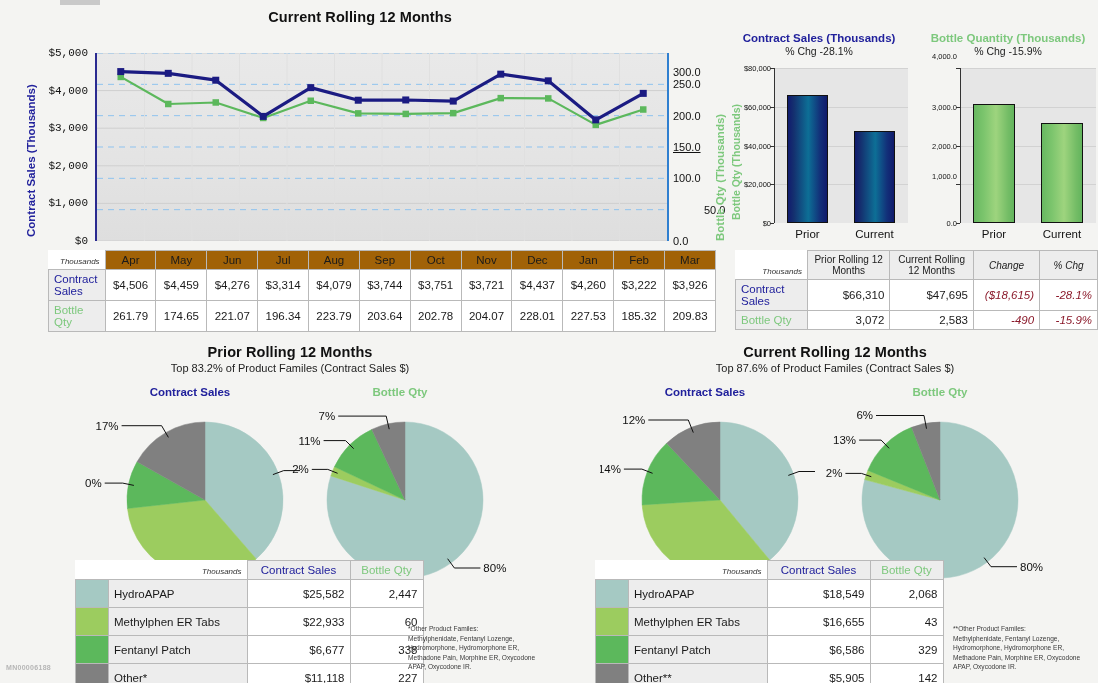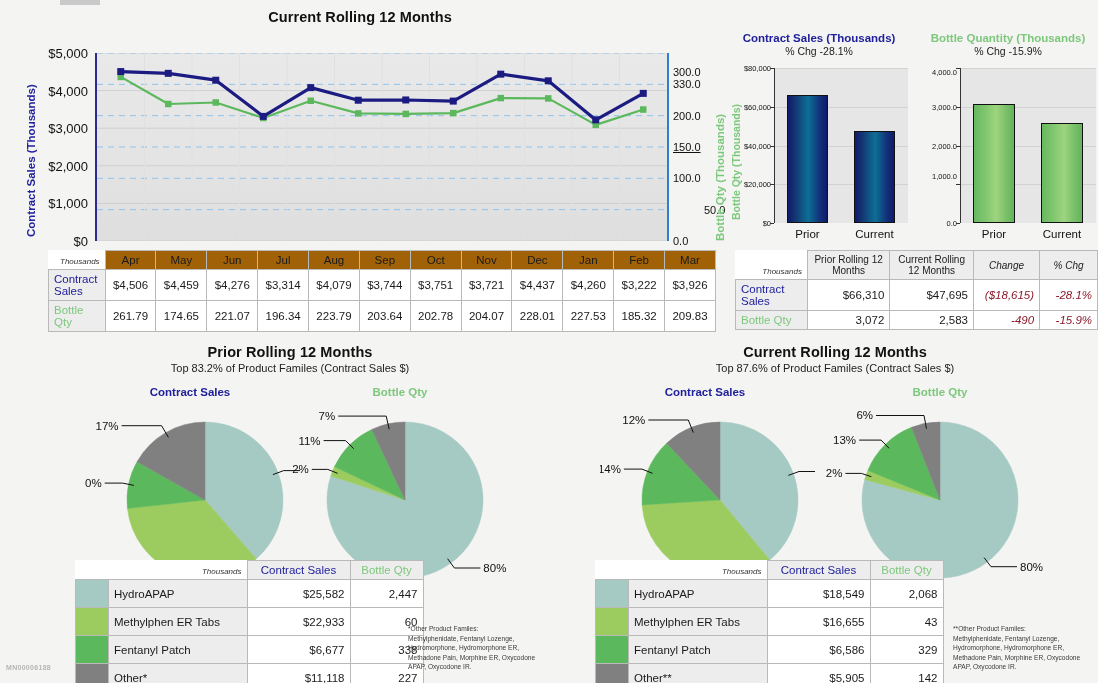--- a/index.html
+++ b/index.html
@@ -28,22 +28,22 @@
     background:linear-gradient(to bottom,#e9e9e9 0%,#e4e4e4 55%,#dedede 100%);
     border-left:2px solid #2a2a90;border-right:2px solid #2f7fd0;}
   .yAxisL{position:absolute;left:11px;top:49px;height:188px;width:18px;}
   .yAxisL span{display:block;transform:rotate(-90deg);transform-origin:left top;
     white-space:nowrap;position:absolute;left:14px;top:184px;
     font-size:11.5px;font-weight:bold;color:#21219c;}
   .yAxisR{position:absolute;left:700px;top:49px;height:188px;width:18px;}
   .yAxisR span{display:block;transform:rotate(-90deg);transform-origin:left top;
     white-space:nowrap;position:absolute;left:14px;top:188px;
     font-size:11.5px;font-weight:bold;color:#7dc87d;}
-  .tickL{position:absolute;right:0;font-size:13px;color:#111;text-align:left;
-    transform:translateY(-50%);white-space:nowrap;font-weight:normal;}
+  .tickL{position:absolute;right:0;font-size:11px;color:#111;text-align:left;
+    transform:translateY(-50%);white-space:nowrap;font-weight:normal;font-family:Liberation Mono, monospace;}
   .tickR{position:absolute;left:0;font-size:11px;color:#111;text-align:left;
     transform:translateY(-50%);white-space:nowrap;}
   .ticksLwrap{position:absolute;left:28px;top:49px;width:60px;height:188px;}
   .ticksRwrap{position:absolute;left:673px;top:49px;width:48px;height:188px;}
 
   
   #monthTable{left:48px;top:250px;width:668px;}
   table.grid{border-collapse:collapse;font-size:11.5px;background:#fff;}
   table.grid td,table.grid th{border:1px solid #b9b9b9;padding:3px 5px;font-weight:normal;}
   .hdrCell{background:#a16207;text-align:center;font-size:11.5px;color:#1a1a1a;}
@@ -175,21 +175,21 @@
           </g>
       </svg>
     </div>
 
     <div class="ticksRwrap" id="ticksR">
         <div class="tickR" style="top: 188px;">0.0</div>
         <div class="tickR" style="top: 156.667px; padding-left: 31px;">50.0</div>
         <div class="tickR" style="top: 125.333px;">100.0</div>
         <div class="tickR" style="top: 94px; text-decoration: underline;">150.0</div>
         <div class="tickR" style="top: 62.6667px;">200.0</div>
-        <div class="tickR" style="top: 31.3333px;">330.0</div>
+        <div class="tickR" style="top: 31.3333px;">250.0</div>
         <div class="tickR" style="top: 0px; margin-top: 19px;">300.0</div>
       </div>
     <div class="yAxisR">
       <span>Bottle Qty (Thousands)</span>
     </div>
   </div>
 
   <div class="panel" id="monthTable">
     <table class="grid">
       <thead>
@@ -292,21 +292,21 @@
         </div>
       <div id="qtyTicks">
           <div class="barTickLbl" style="top: 191px; right: 141px;">0.0</div>
           <div style="position: absolute; width: 4px; height: 1px; background: rgb(51, 51, 51); left: 38px; top: 191px;"></div>
           <div class="barTickLbl" style="top: 144px; right: 141px;">1,000.0</div>
           <div style="position: absolute; width: 4px; height: 1px; background: rgb(51, 51, 51); left: 38px; top: 152.25px;"></div>
           <div class="barTickLbl" style="top: 113.5px; right: 141px;">2,000.0</div>
           <div style="position: absolute; width: 4px; height: 1px; background: rgb(51, 51, 51); left: 38px; top: 113.5px;"></div>
           <div class="barTickLbl" style="top: 74.75px; right: 141px;">3,000.0</div>
           <div style="position: absolute; width: 4px; height: 1px; background: rgb(51, 51, 51); left: 38px; top: 74.75px;"></div>
-          <div class="barTickLbl" style="top: 40px; right: 141px; margin-left: 23px;">4,000.0</div>
+          <div class="barTickLbl" style="top: 24px; right: 141px; margin-left: 23px;">4,000.0</div>
           <div style="position: absolute; width: 4px; height: 1px; background: rgb(51, 51, 51); left: 38px; top: 36px;"></div>
           <div style="position: absolute; left: 42px; top: 36px; width: 1px; height: 155px; background: rgb(51, 51, 51);"></div>
         </div>
       <div id="qtyCats">
           <div class="barCatLbl" style="left: 42px; width: 68px; top: 196px;">Prior</div>
           <div class="barCatLbl" style="left: 110px; width: 68px; top: 196px;">Current</div>
         </div>
     </div>
   </div>
 

